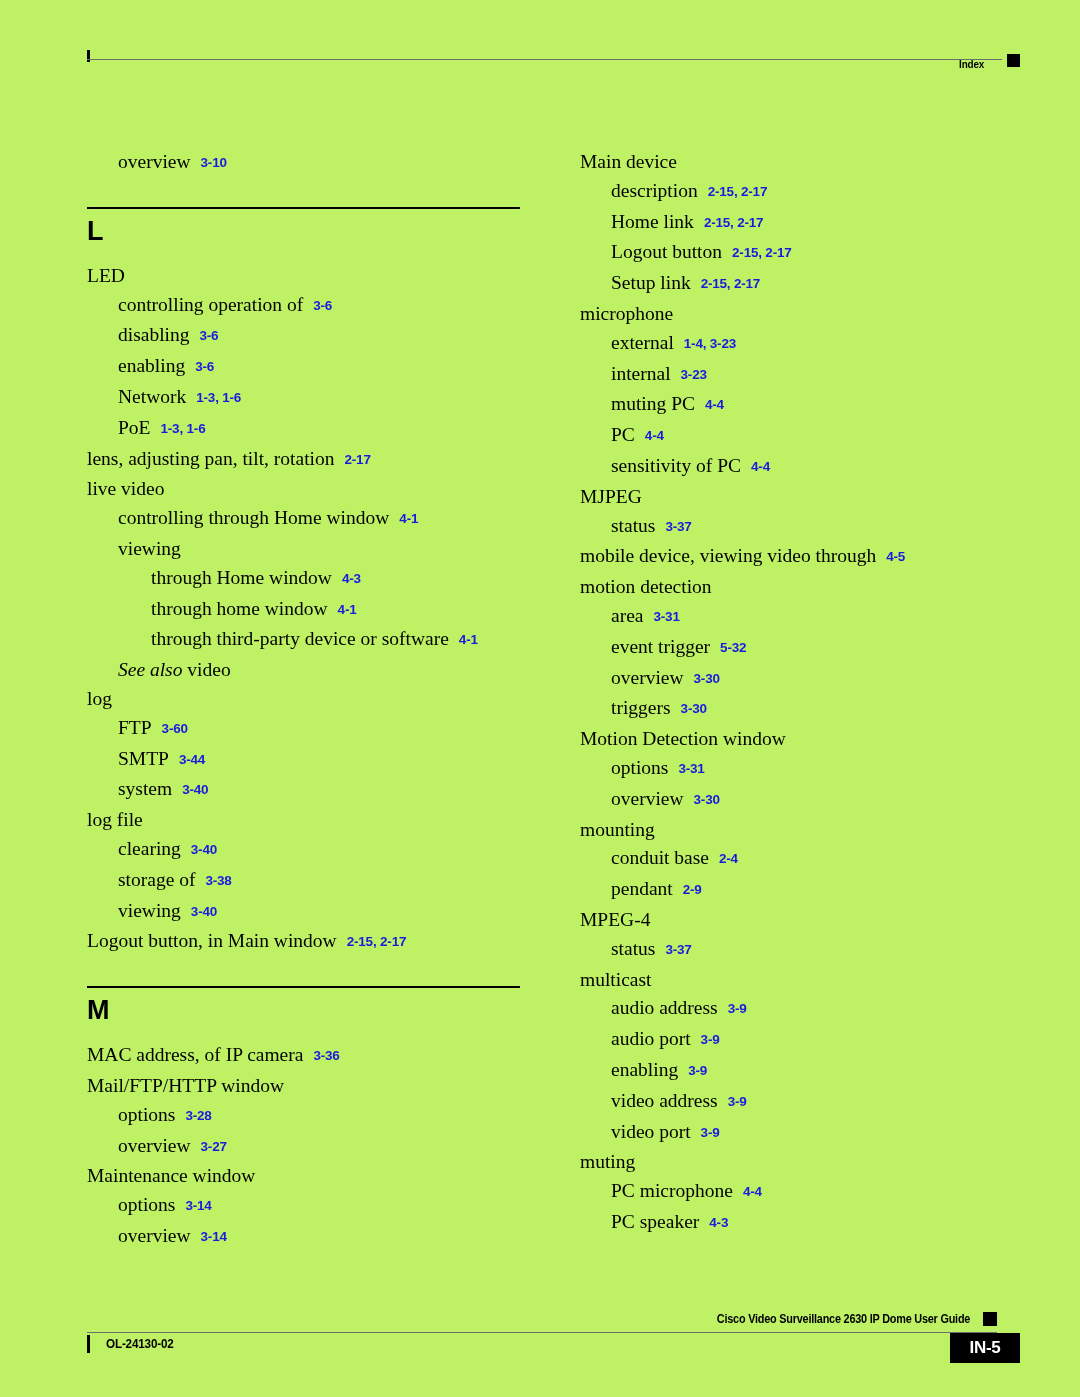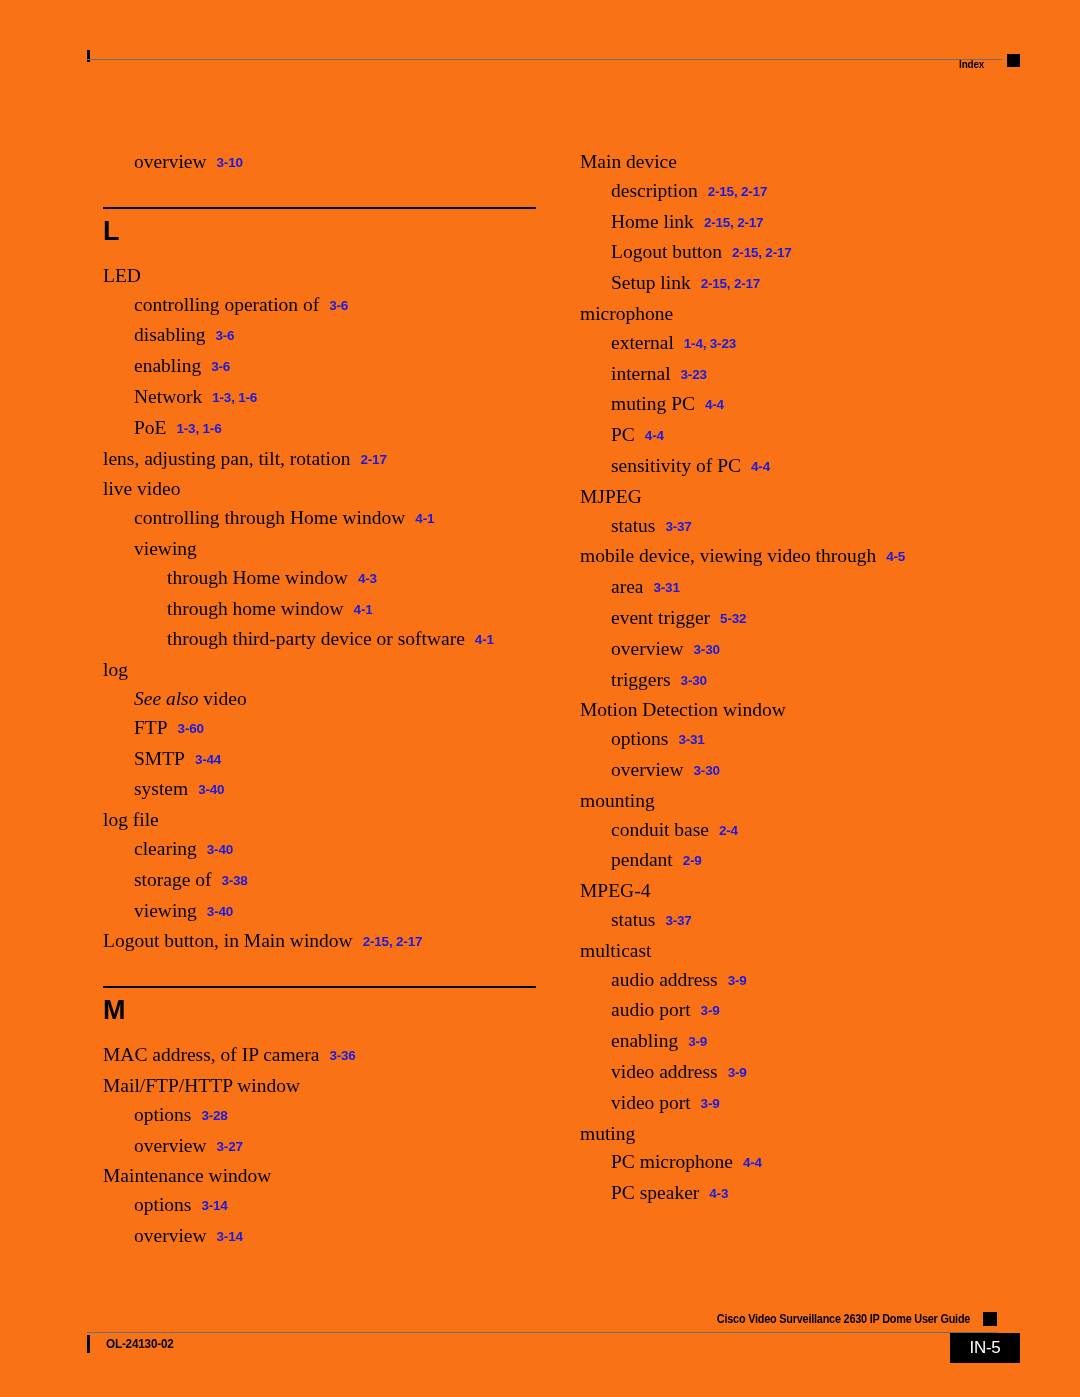--- a/index.html
+++ b/index.html
@@ -4,21 +4,21 @@
 <style>
   html, body {
     margin: 0;
     padding: 0;
     background: #ffffff;
   }
   .page {
     position: relative;
     width: 1080px;
     height: 1397px;
-    background: #f97316;
+    background: #bef264;
     font-family: "Liberation Serif", "DejaVu Serif", serif;
     overflow: hidden;
   }
 
   
   .header {
     position: absolute;
     left: 87px;
     top: 44px;
     width: 933px;
@@ -61,21 +61,21 @@
     height: 13px;
     background: #000000;
   }
 
   
   .col {
     position: absolute;
     top: 148px;
     width: 436px;
   }
-  .col-left  { left: 87px; margin-left: 16px; }
+  .col-left  { left: 87px; }
   .col-right { left: 580px; }
 
   
   .entry {
     position: relative;
     font-size: 19.5px;
     line-height: 28.8px;
     color: #000000;
     white-space: nowrap;
   }
@@ -182,21 +182,21 @@
   .footer-pagebox {
     position: absolute;
     right: 0px;
     top: 21px;
     min-width: 70px;
     height: 30px;
     background: #000000;
     color: #ffffff;
     font-family: "Liberation Sans", "DejaVu Sans", sans-serif;
     font-size: 17px;
-    font-weight: normal;
+    font-weight: bold;
     letter-spacing: -0.3px;
     display: flex;
     align-items: center;
     justify-content: center;
     padding: 10px 10px;
     box-sizing: border-box;
   }
 </style>
 </head>
 <body>
@@ -222,22 +222,22 @@
       <div class="entry lvl1"><span class="term">enabling</span><span class="ref">3-6</span></div>
       <div class="entry lvl1"><span class="term">Network</span><span class="ref">1-3, 1-6</span></div>
       <div class="entry lvl1"><span class="term">PoE</span><span class="ref">1-3, 1-6</span></div>
       <div class="entry lvl0"><span class="term">lens, adjusting pan, tilt, rotation</span><span class="ref">2-17</span></div>
       <div class="entry lvl0"><span class="term">live video</span></div>
       <div class="entry lvl1"><span class="term">controlling through Home window</span><span class="ref">4-1</span></div>
       <div class="entry lvl1"><span class="term">viewing</span></div>
       <div class="entry lvl2"><span class="term">through Home window</span><span class="ref">4-3</span></div>
       <div class="entry lvl2"><span class="term">through home window</span><span class="ref">4-1</span></div>
       <div class="entry lvl2"><span class="term">through third-party device or software</span><span class="ref">4-1</span></div>
+      <div class="entry lvl1"><span class="term"><span class="ital">See also</span><span> video</span></span></div>
       <div class="entry lvl0"><span class="term">log</span></div>
-      <div class="entry lvl1"><span class="term"><span class="ital">See also</span><span> video</span></span></div>
       <div class="entry lvl1"><span class="term">FTP</span><span class="ref">3-60</span></div>
       <div class="entry lvl1"><span class="term">SMTP</span><span class="ref">3-44</span></div>
       <div class="entry lvl1"><span class="term">system</span><span class="ref">3-40</span></div>
       <div class="entry lvl0"><span class="term">log file</span></div>
       <div class="entry lvl1"><span class="term">clearing</span><span class="ref">3-40</span></div>
       <div class="entry lvl1"><span class="term">storage of</span><span class="ref">3-38</span></div>
       <div class="entry lvl1"><span class="term">viewing</span><span class="ref">3-40</span></div>
       <div class="entry lvl0"><span class="term">Logout button, in Main window</span><span class="ref">2-15, 2-17</span></div>
       <div class="section">
         <div class="section-rule"></div>
@@ -259,20 +259,21 @@
       <div class="entry lvl1"><span class="term">Setup link</span><span class="ref">2-15, 2-17</span></div>
       <div class="entry lvl0"><span class="term">microphone</span></div>
       <div class="entry lvl1"><span class="term">external</span><span class="ref">1-4, 3-23</span></div>
       <div class="entry lvl1"><span class="term">internal</span><span class="ref">3-23</span></div>
       <div class="entry lvl1"><span class="term">muting PC</span><span class="ref">4-4</span></div>
       <div class="entry lvl1"><span class="term">PC</span><span class="ref">4-4</span></div>
       <div class="entry lvl1"><span class="term">sensitivity of PC</span><span class="ref">4-4</span></div>
       <div class="entry lvl0"><span class="term">MJPEG</span></div>
       <div class="entry lvl1"><span class="term">status</span><span class="ref">3-37</span></div>
       <div class="entry lvl0"><span class="term">mobile device, viewing video through</span><span class="ref">4-5</span></div>
+      <div class="entry lvl0"><span class="term">motion detection</span></div>
       <div class="entry lvl1"><span class="term">area</span><span class="ref">3-31</span></div>
       <div class="entry lvl1"><span class="term">event trigger</span><span class="ref">5-32</span></div>
       <div class="entry lvl1"><span class="term">overview</span><span class="ref">3-30</span></div>
       <div class="entry lvl1"><span class="term">triggers</span><span class="ref">3-30</span></div>
       <div class="entry lvl0"><span class="term">Motion Detection window</span></div>
       <div class="entry lvl1"><span class="term">options</span><span class="ref">3-31</span></div>
       <div class="entry lvl1"><span class="term">overview</span><span class="ref">3-30</span></div>
       <div class="entry lvl0"><span class="term">mounting</span></div>
       <div class="entry lvl1"><span class="term">conduit base</span><span class="ref">2-4</span></div>
       <div class="entry lvl1"><span class="term">pendant</span><span class="ref">2-9</span></div>

